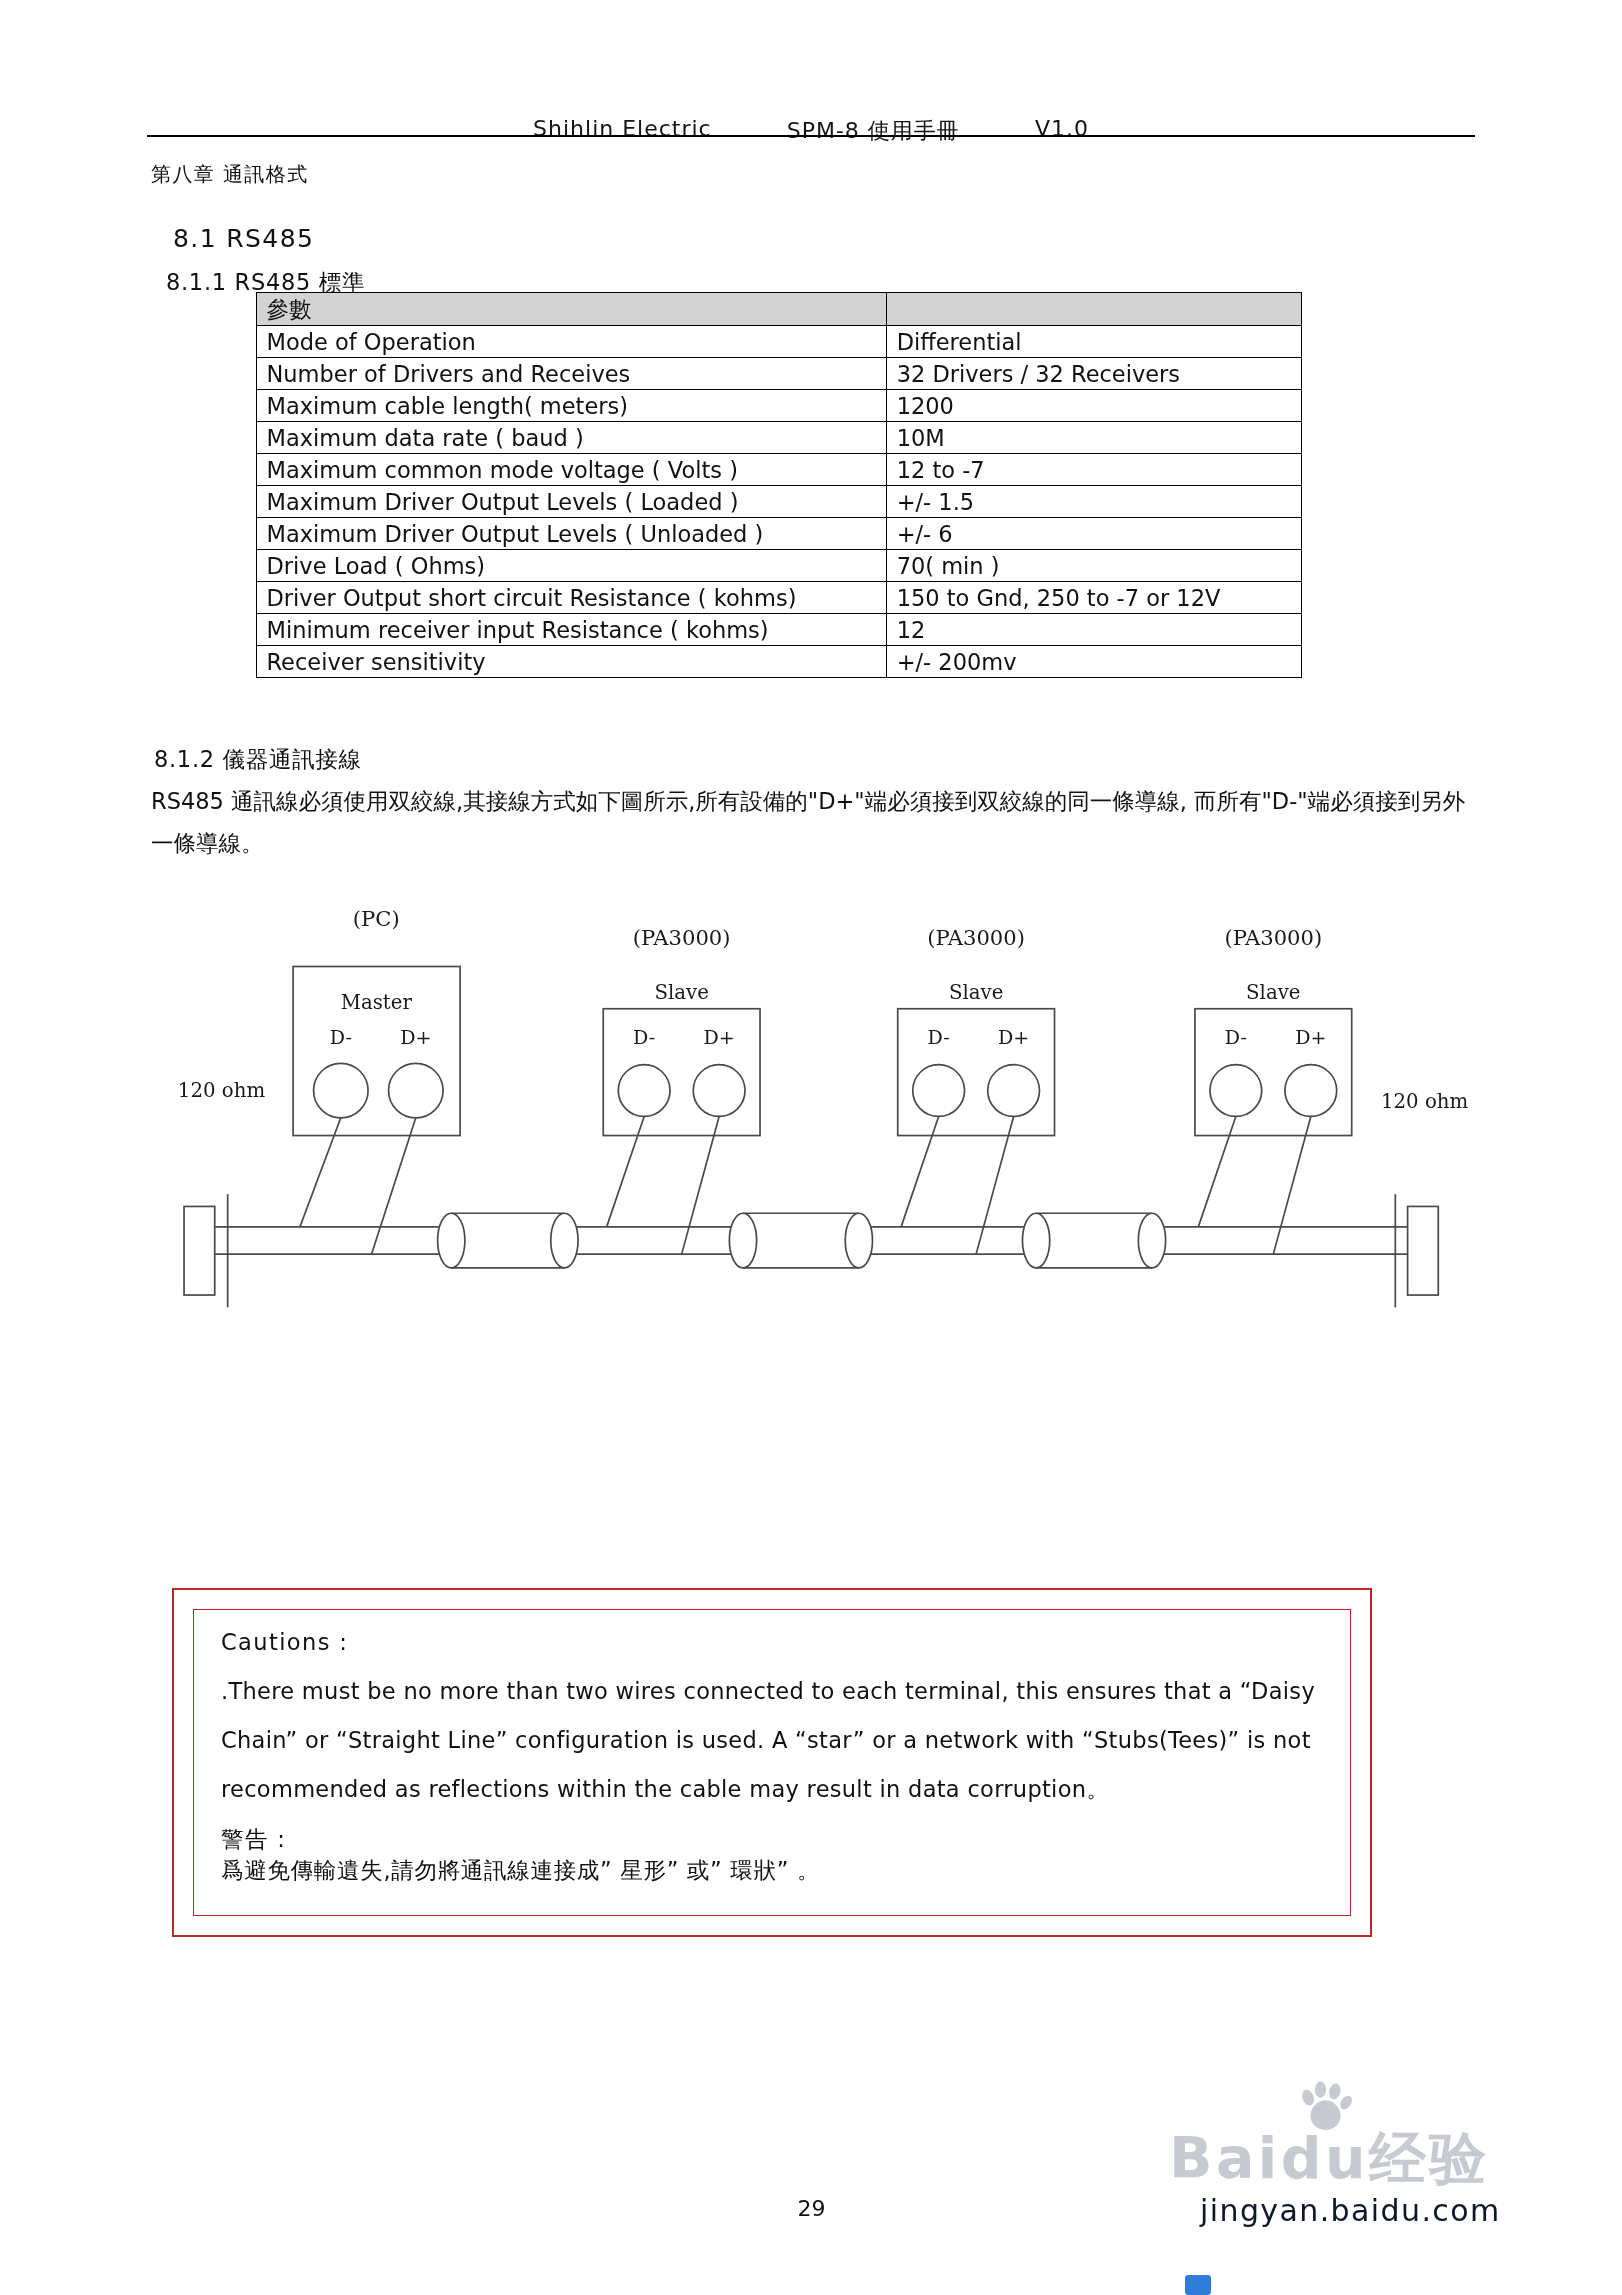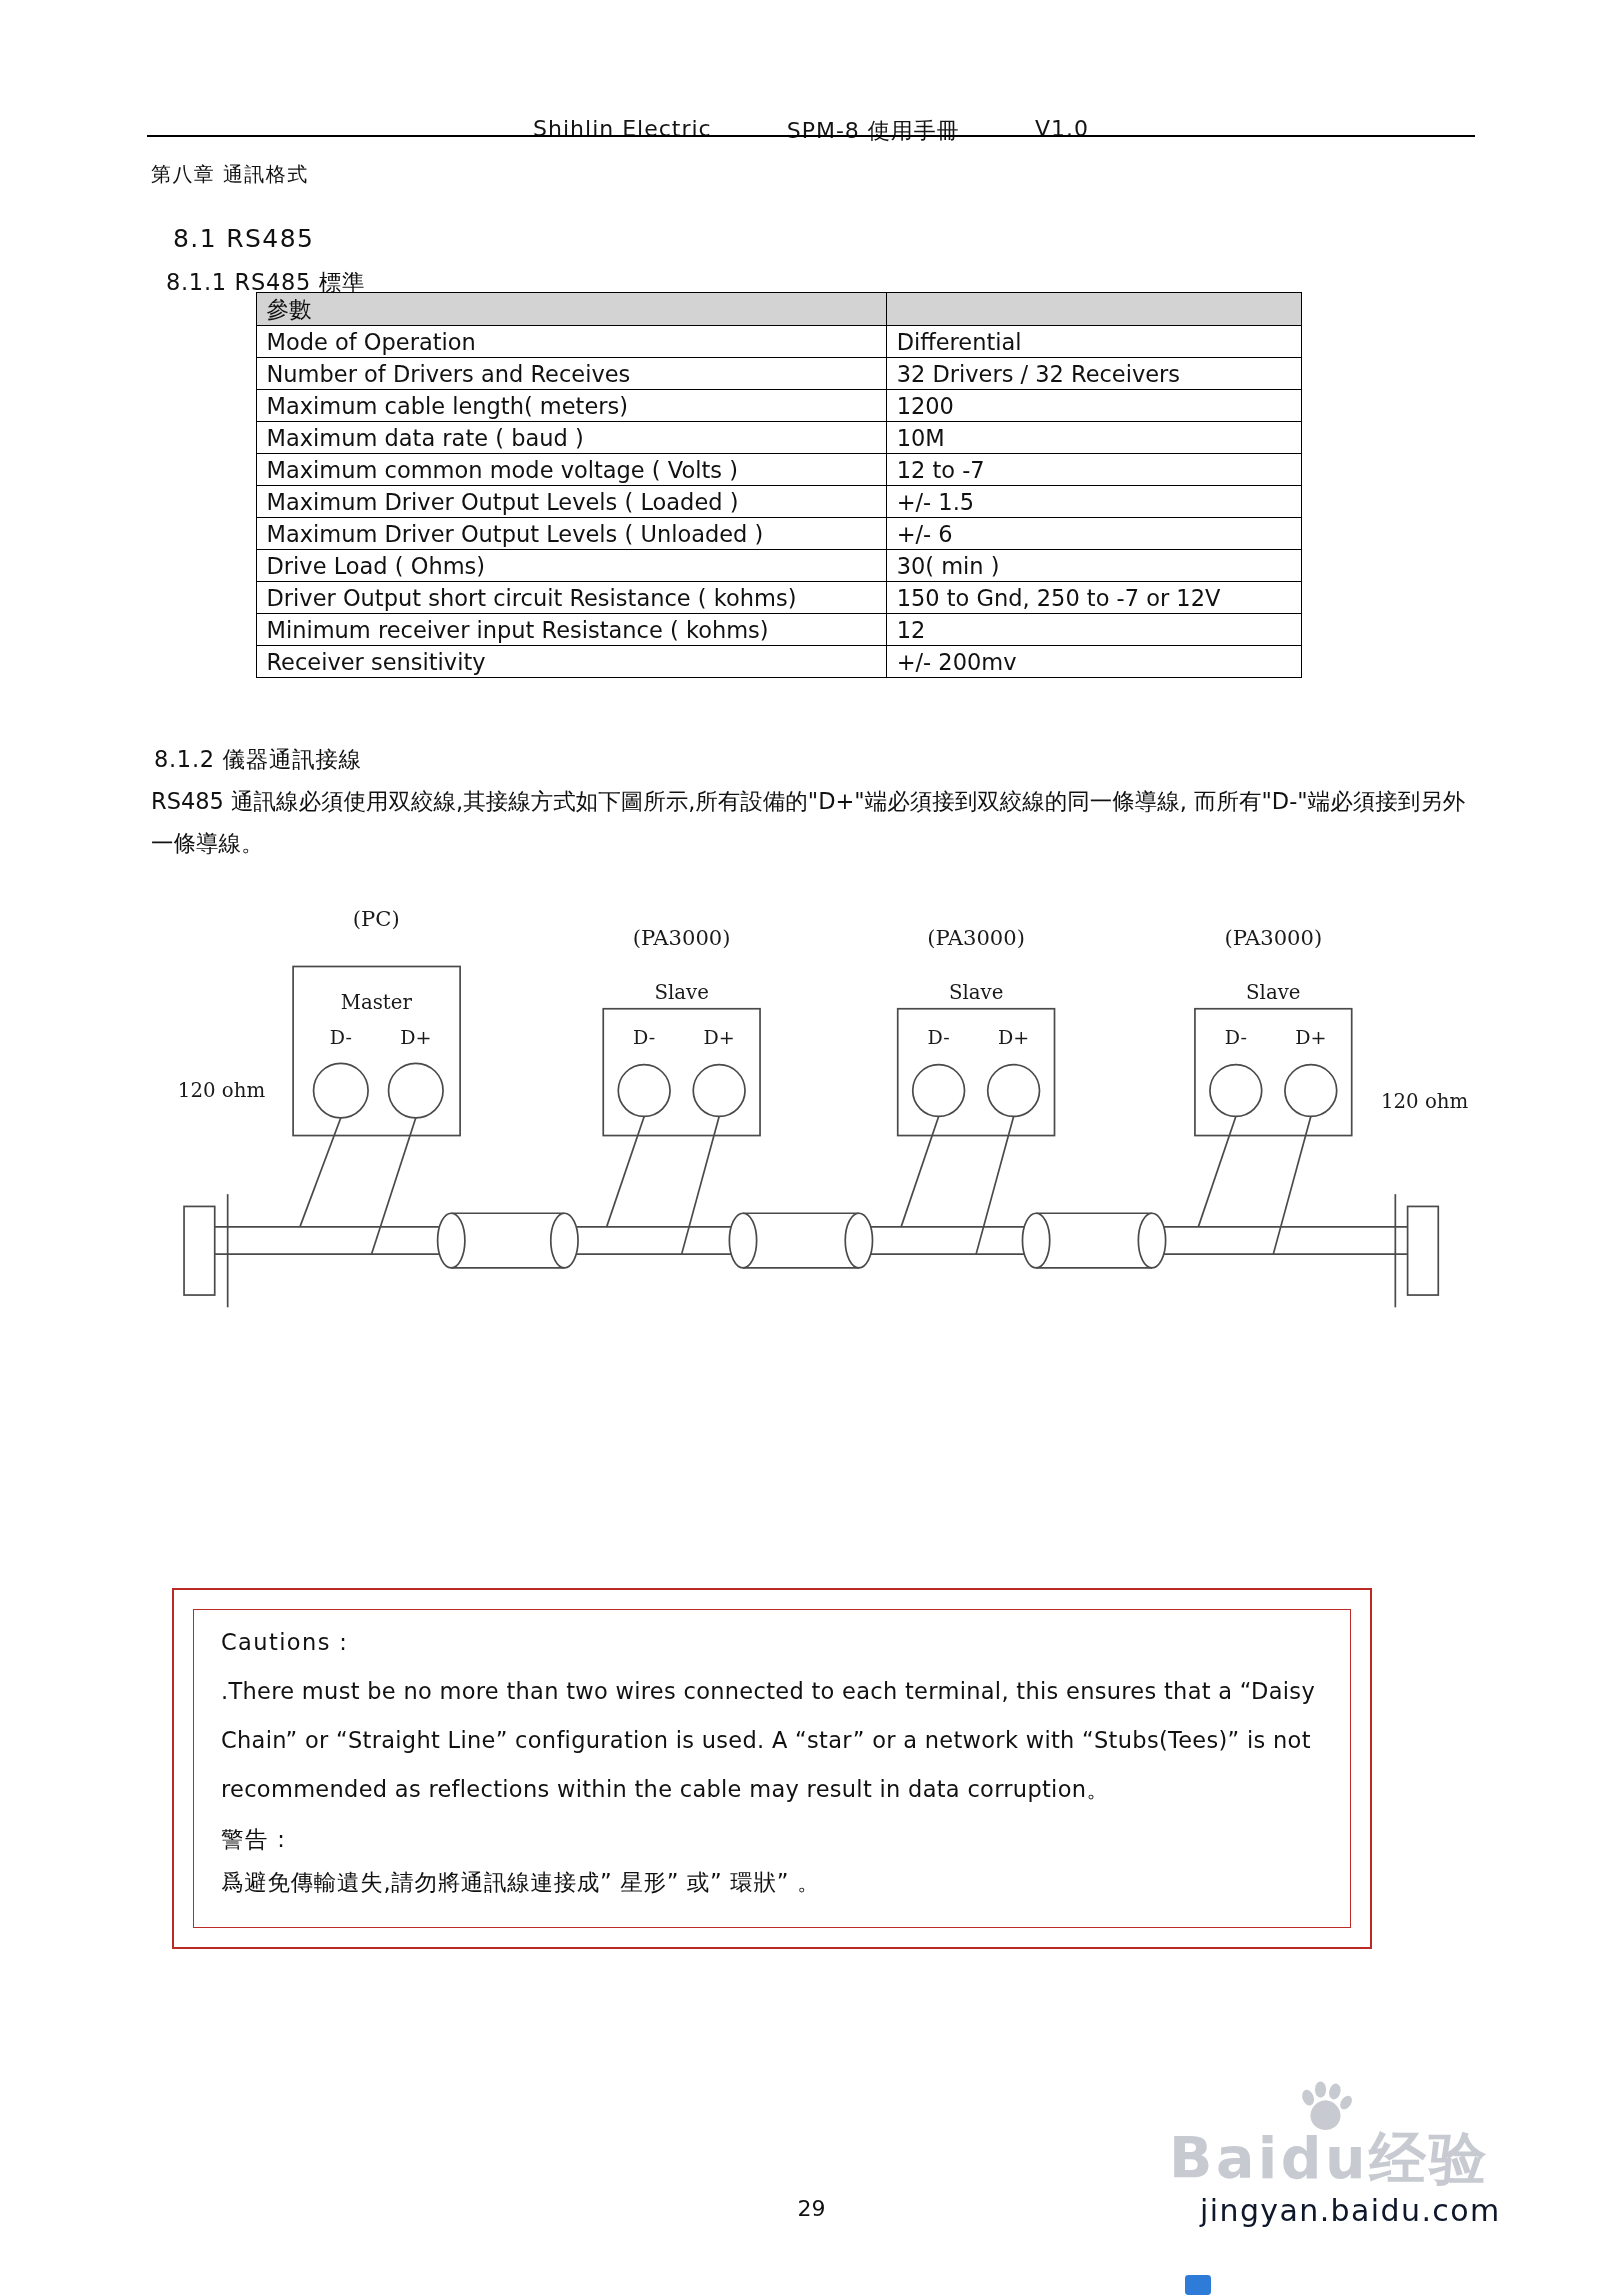--- a/index.html
+++ b/index.html
@@ -91,21 +91,21 @@
   }
   .caution-body {
     margin: 0;
     font-size: 22.5px; line-height: 2.18; letter-spacing: 0.3px;
   }
   .caution-warning-title {
     margin: 9.5px 0 0 0;
     font-size: 22.5px; letter-spacing: 1.4px;
   }
   .caution-warning-text {
-    margin: 12px 0 0 0;
+    margin: 0 0 0 0;
     font-size: 22.5px; letter-spacing: 0.7px;
   }
 
   
   .page-number {
     position: absolute; bottom: 74px; left: 0; width: 100%;
     text-align: center; font-size: 22px; color: #111;
   }
 
   
@@ -177,21 +177,21 @@
       <tr>
         <td class="c1">Maximum Driver Output Levels ( Loaded )</td>
         <td class="c2">+/- 1.5</td>
       </tr>
       <tr>
         <td class="c1">Maximum Driver Output Levels ( Unloaded )</td>
         <td class="c2">+/- 6</td>
       </tr>
       <tr>
         <td class="c1">Drive Load ( Ohms)</td>
-        <td class="c2">30( min )</td>
+        <td class="c2">70( min )</td>
       </tr>
       <tr>
         <td class="c1">Driver Output short circuit Resistance ( kohms)</td>
         <td class="c2">150 to Gnd, 250 to -7 or 12V</td>
       </tr>
       <tr>
         <td class="c1">Minimum receiver input Resistance ( kohms)</td>
         <td class="c2">12</td>
       </tr>
       <tr>

